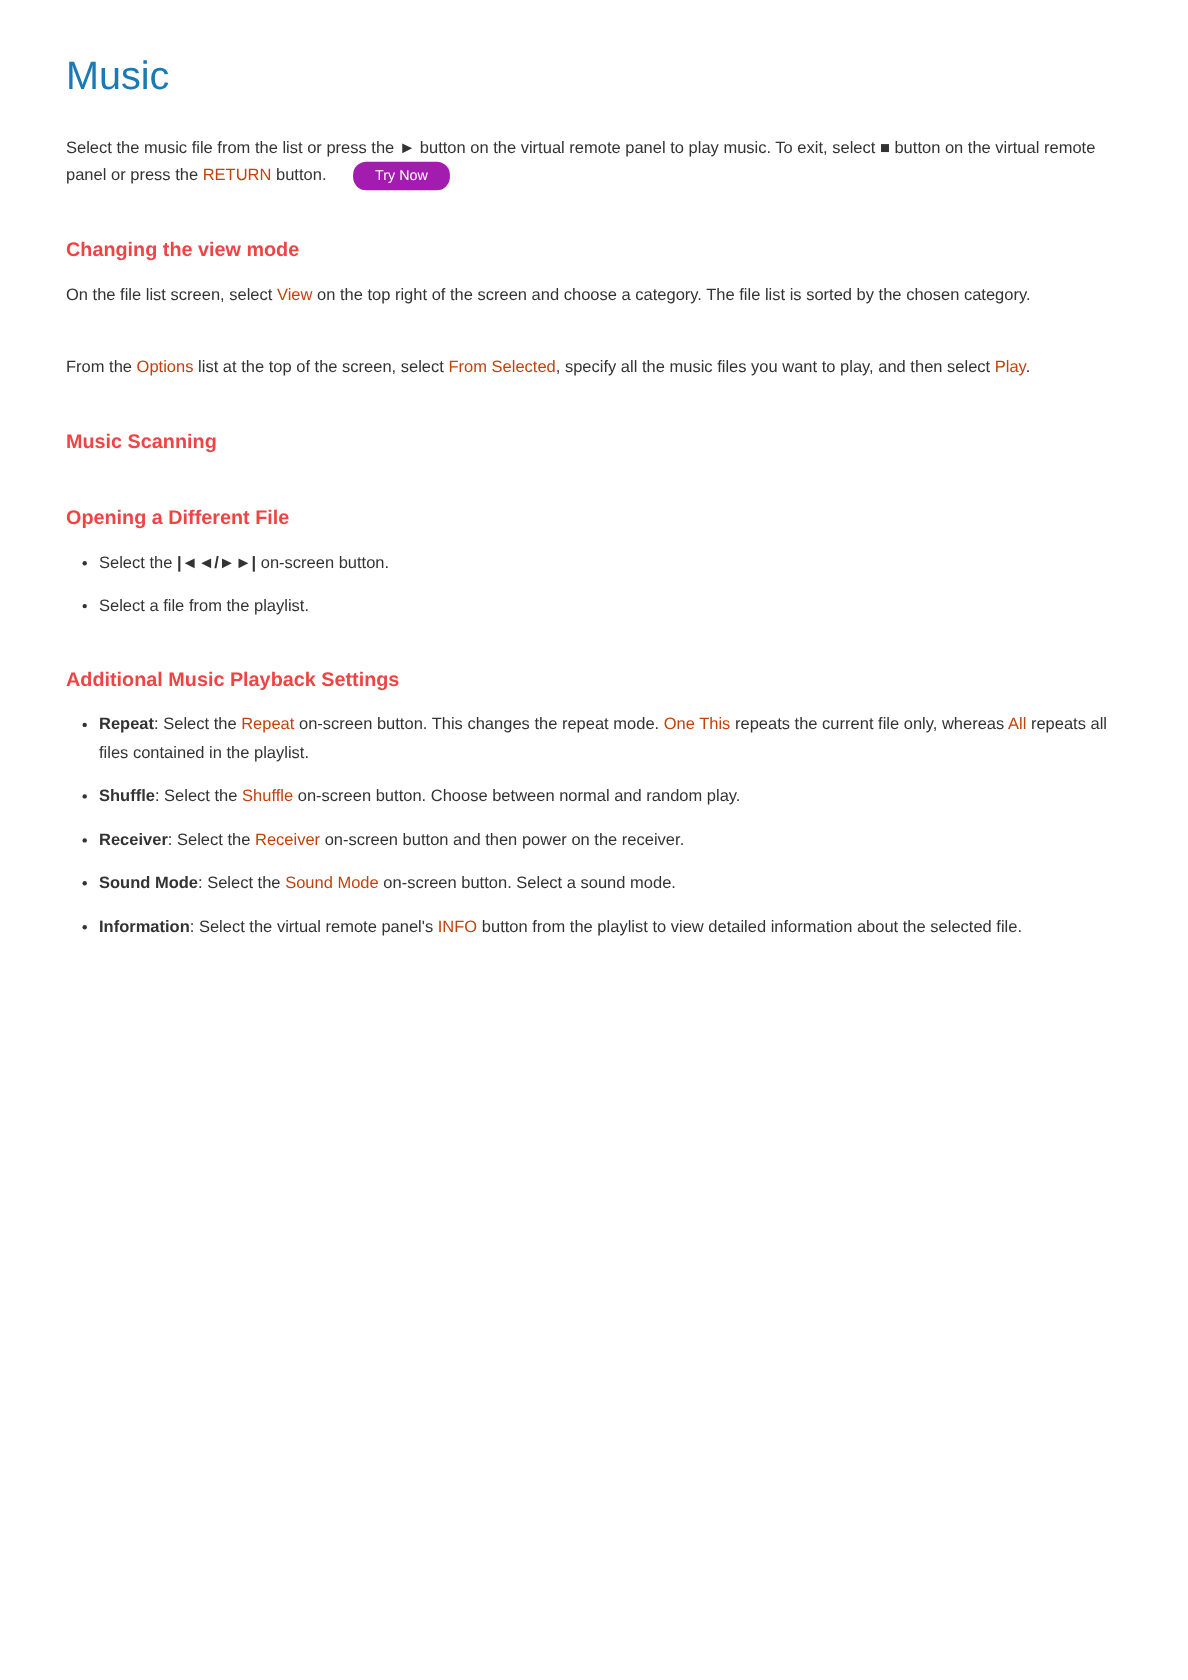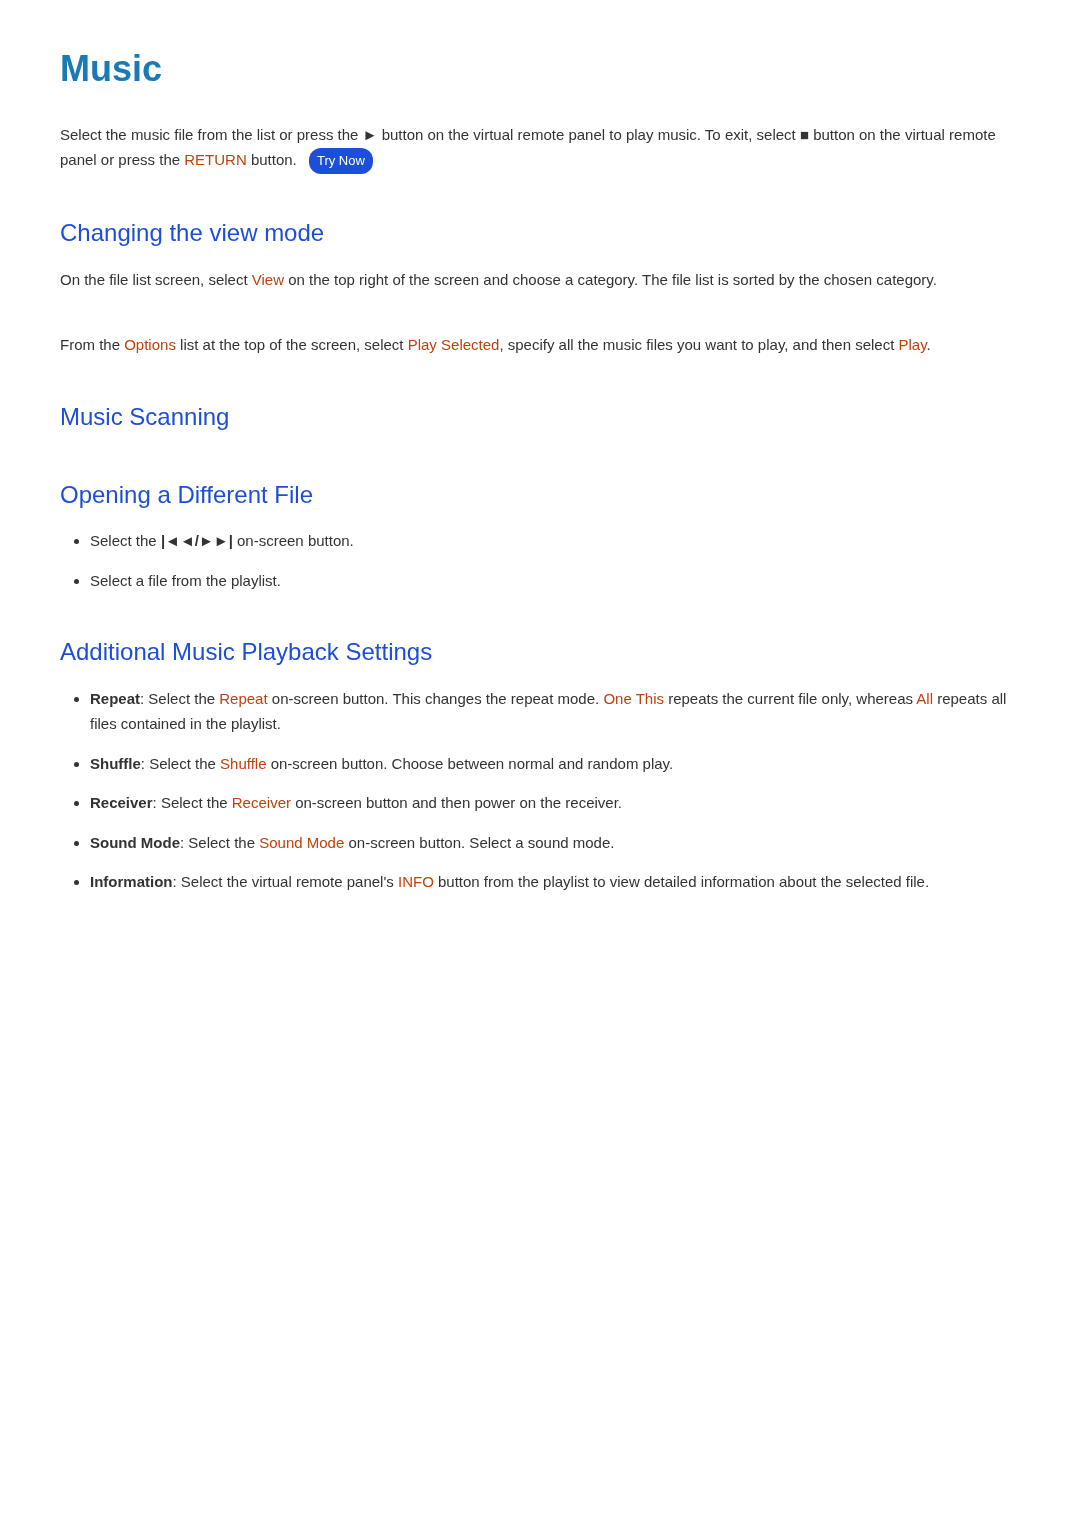--- a/index.html
+++ b/index.html
@@ -13,29 +13,29 @@
       font-size: 15px;
       color: #333;
       background: #fff;
       padding: 40px 60px;
       max-width: 1080px;
       line-height: 1.6;
     }
 
     h1 {
       font-size: 36px;
-      font-weight: bold;
+      font-weight: normal;
       color: #1a7ab5;
       margin-bottom: 24px;
     }
 
     h2 {
-      font-size: 24px;
-      font-weight: normal;
-      color: #1d4ed8;
+      font-size: 18px;
+      font-weight: bold;
+      color: #ef4444;
       margin-bottom: 14px;
     }
 
     .intro-text {
       margin-bottom: 40px;
       line-height: 1.7;
     }
 
     .section {
       margin-bottom: 40px;
@@ -46,27 +46,27 @@
       line-height: 1.7;
     }
 
     .link {
       color: #c2410c;
       cursor: pointer;
     }
 
     .try-now {
       display: inline-block;
-      background: #1d4ed8;
+      background: #a21caf;
       color: #fff;
       border-radius: 12px;
-      padding: 2px 8px;
+      padding: 2px 20px;
       font-size: 13px;
       cursor: pointer;
-      margin-left: 8px;
+      margin-left: 20px;
     }
 
     ul {
       list-style: disc;
       margin-left: 30px;
       margin-bottom: 10px;
     }
 
     ul li {
       margin-bottom: 14px;
@@ -88,21 +88,21 @@
 
 <div class="section">
   <h2>Changing the view mode</h2>
   <p>
     <span>On the file list screen, select </span><span class="link">View</span><span> on the top right of the screen and choose a category. The file list is sorted by the chosen category.</span>
   </p>
 </div>
 
 <div class="section">
   <p>
-    <span>From the </span><span class="link">Options</span><span> list at the top of the screen, select </span><span class="link">Play Selected</span><span>, specify all the music files you want to play, and then select </span><span class="link">Play</span><span>.</span>
+    <span>From the </span><span class="link">Options</span><span> list at the top of the screen, select </span><span class="link">From Selected</span><span>, specify all the music files you want to play, and then select </span><span class="link">Play</span><span>.</span>
   </p>
 </div>
 
 <div class="section">
   <h2>Music Scanning</h2>
 </div>
 
 <div class="section">
   <h2>Opening a Different File</h2>
   <ul>

